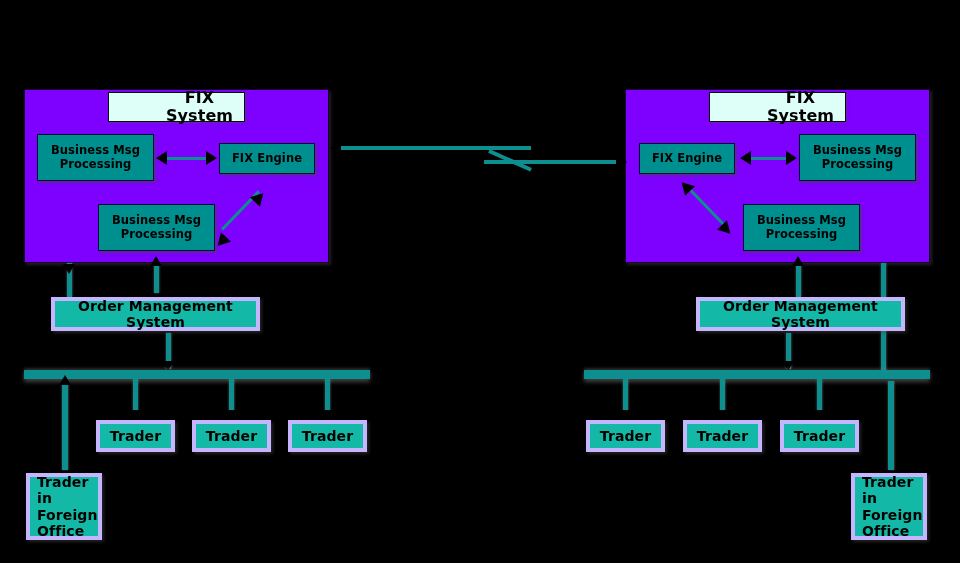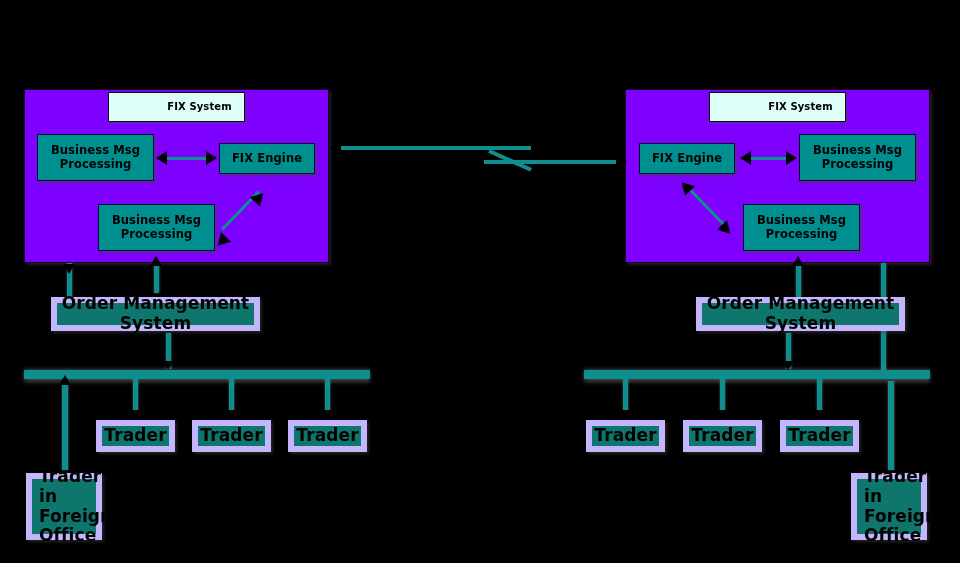--- a/index.html
+++ b/index.html
@@ -32,36 +32,36 @@
 
   .fix-frame {
     background: #7E00FF;
     border: 1px solid #1a0033;
     box-shadow: 2px 2px 3px rgba(60,60,60,0.55);
   }
 
   .fix-title {
     background: #DDFFF7;
     border: 1px solid #0a0a0a;
-    font-size: 10px;
+    font-size: 16px;
     box-shadow: 1px 1px 2px rgba(80,80,80,0.5);
     padding-left: 46px;
   }
 
   .teal-box {
     background: #008F8F;
     border: 1px solid #0d0d2e;
     font-size: 11.5px;
     box-shadow: 2px 2px 2px rgba(70,70,70,0.5);
   }
 
   .teal-box-blue {
-    background: #0f766e;
-    border: 6px solid #c4b5fd;
-    font-size: 17px;
+    background: #14b8a6;
+    border: 4px solid #c4b5fd;
+    font-size: 14px;
     box-shadow: 2px 2px 3px rgba(70,70,70,0.5);
   }
 
   .teal-box-blue.left-text {
     justify-content: flex-start;
     text-align: left;
     padding-left: 7px;
   }
 
   

